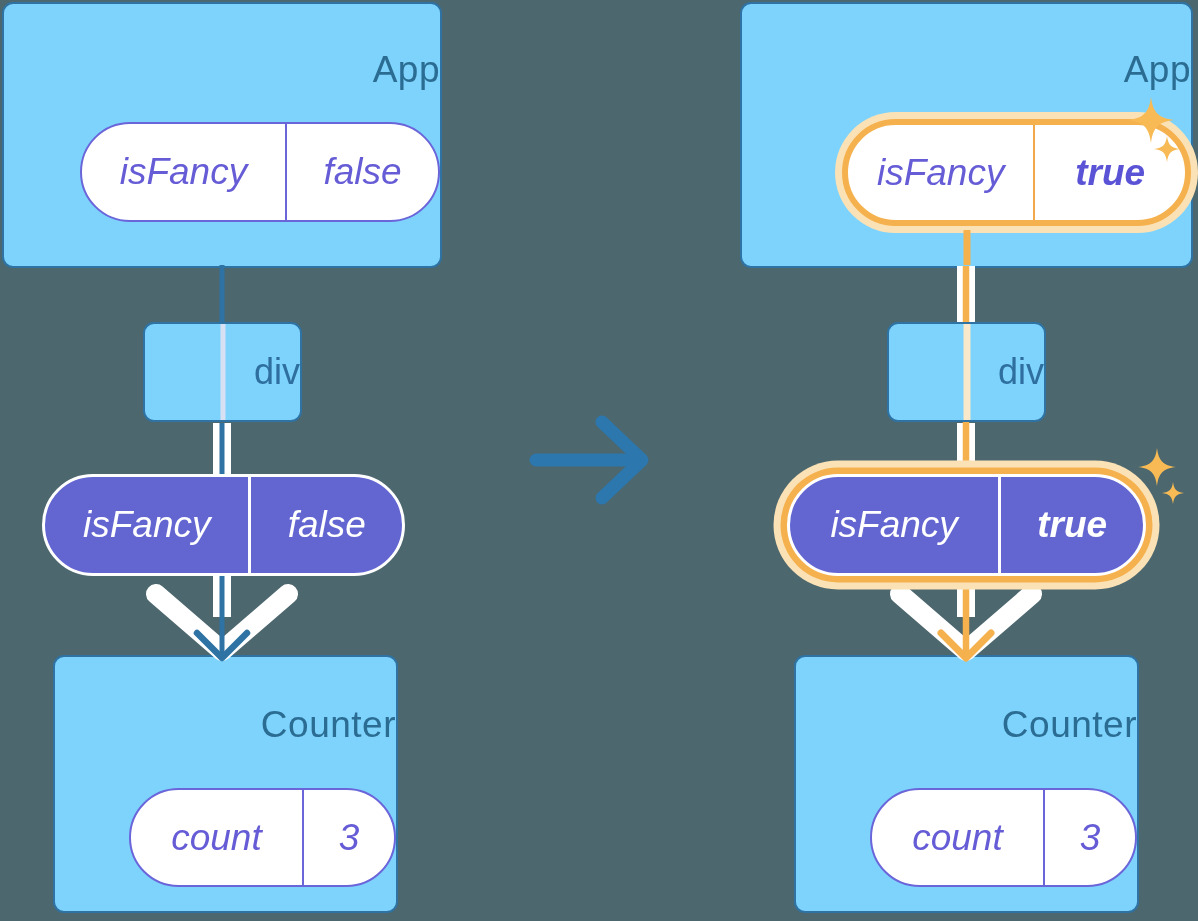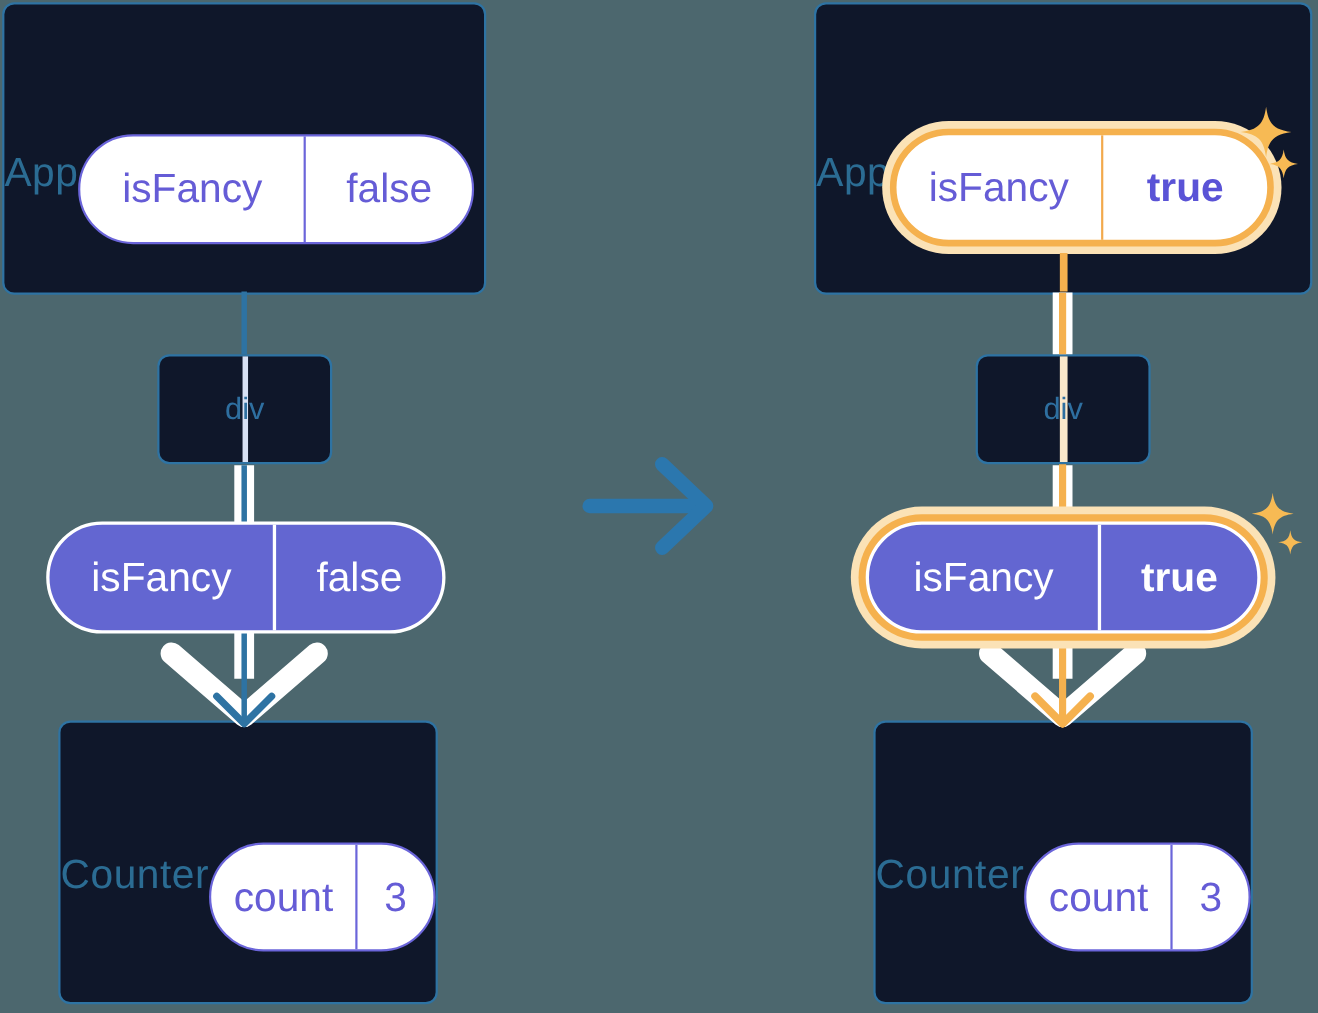--- a/index.html
+++ b/index.html
@@ -5,45 +5,45 @@
   html,body{margin:0;padding:0;background:#4C676E;}
   #canvas{
     position:relative;width:1198px;height:921px;overflow:hidden;
     background:#4C676E;
     font-family:"Liberation Sans",sans-serif;
     -webkit-font-smoothing:antialiased;
   }
   svg.layer{position:absolute;left:0;top:0;width:1198px;height:921px;pointer-events:none;}
 
   .card{
-    position:absolute;background:#0f172a;border:2.5px solid #2E73A3;border-radius:11px;
-    box-sizing:border-box;display:flex;flex-direction:row;align-items:center;
+    position:absolute;background:#7dd3fc;border:2.5px solid #2E73A3;border-radius:11px;
+    box-sizing:border-box;display:flex;flex-direction:column;align-items:flex-end;
   }
   .card-title{
     font-size:37px;font-weight:500;color:#2B6C93;line-height:44px;letter-spacing:0.5px;
   }
   #card-app-left,#card-app-right{padding-top:44px;}
-  #card-counter-left,#card-counter-right{padding-top:22px;}
+  #card-counter-left,#card-counter-right{padding-top:46px;}
   #card-app-left{left:2px;top:2px;width:440px;height:266px;}
   #card-app-right{left:740px;top:2px;width:453px;height:266px;}
   #card-div-left{left:143px;top:322px;width:159px;height:100px;justify-content:center;}
   #card-div-right{left:887px;top:322px;width:159px;height:100px;justify-content:center;}
   #card-counter-left{left:53px;top:655px;width:345px;height:258px;}
   #card-counter-right{left:794px;top:655px;width:345px;height:258px;}
 
-  .div-label{position:relative;font-size:28px;font-weight:500;color:#2E6FA0;z-index:2;}
+  .div-label{position:relative;font-size:36px;font-weight:500;color:#2E6FA0;z-index:2;}
   .thru-line{position:absolute;top:0;bottom:0;left:50%;transform:translateX(-50%);z-index:1;}
   #thru-left{width:5px;background:#D8E1F4;}
   #thru-right{width:7px;background:#FAE8CB;}
   #stub-right{position:absolute;left:50%;transform:translateX(-50%);top:226px;height:35px;width:7px;background:#F5B14E;}
 
   .pill{
     display:flex;align-items:stretch;border-radius:999px;box-sizing:border-box;background:#fff;
   }
-  .pill-cell{display:flex;align-items:center;justify-content:center;font-size:37px;}
+  .pill-cell{display:flex;align-items:center;justify-content:center;font-size:37px;font-style:italic;}
   .outlined{border:2.5px solid #6B65DA;color:#655CD6;}
   .outlined .pill-cell.key{border-right:2.5px solid #6B65DA;}
 
   #pill-app-left{width:360px;height:100px;margin-top:30px;}
   #pill-app-left .key{flex:0 0 57%;}
   #pill-app-left .val{flex:1;}
 
   #pill-app-right{
     width:349px;height:107px;margin-top:27px;border:6px solid #F5B14E;color:#655CD6;
     box-shadow:0 0 0 7px #FBE2B6;

